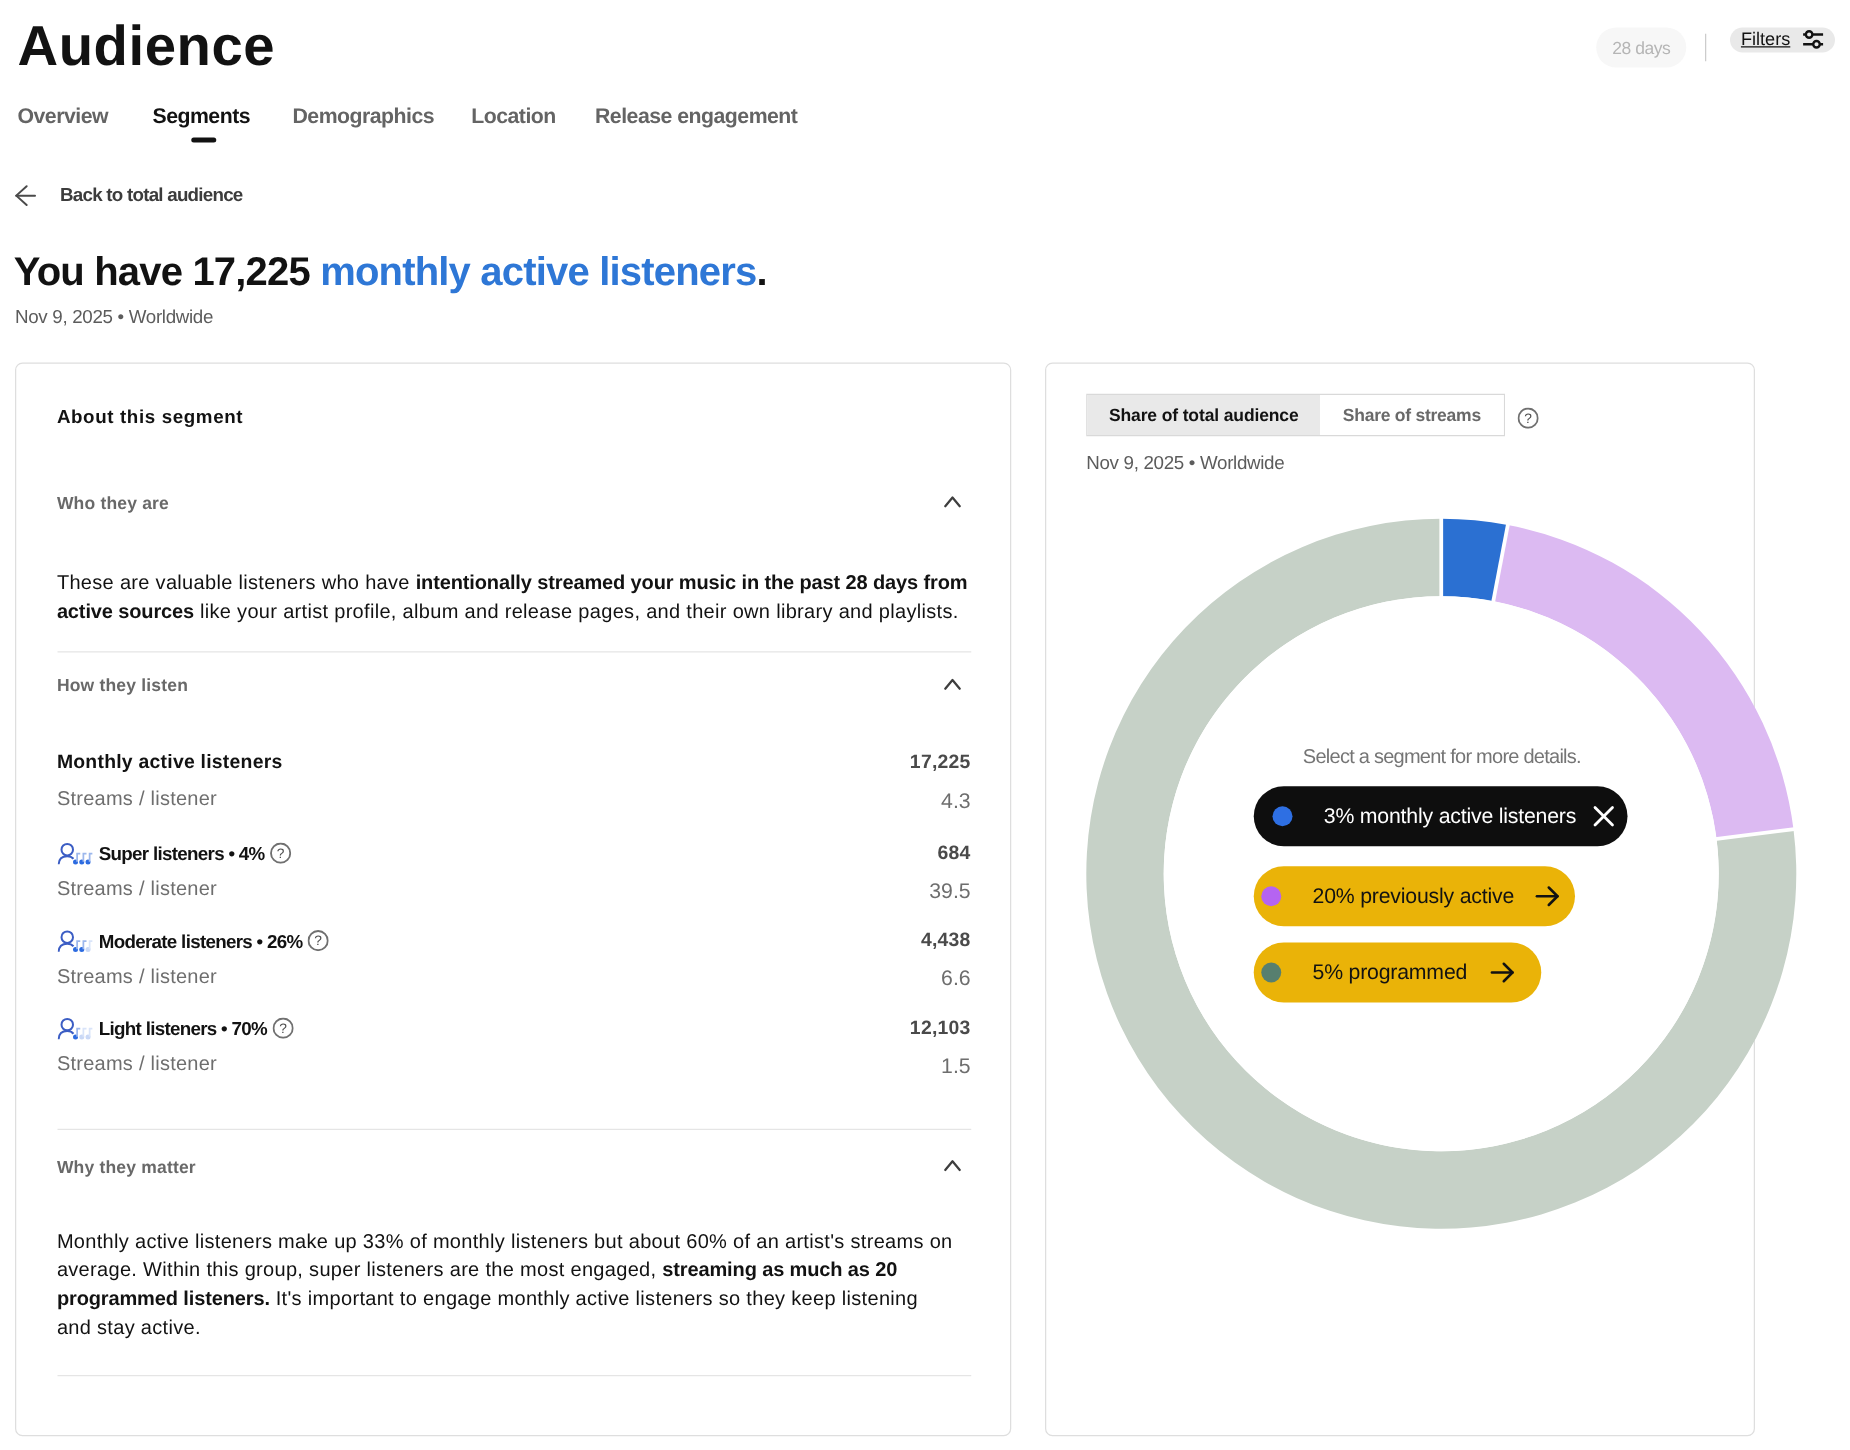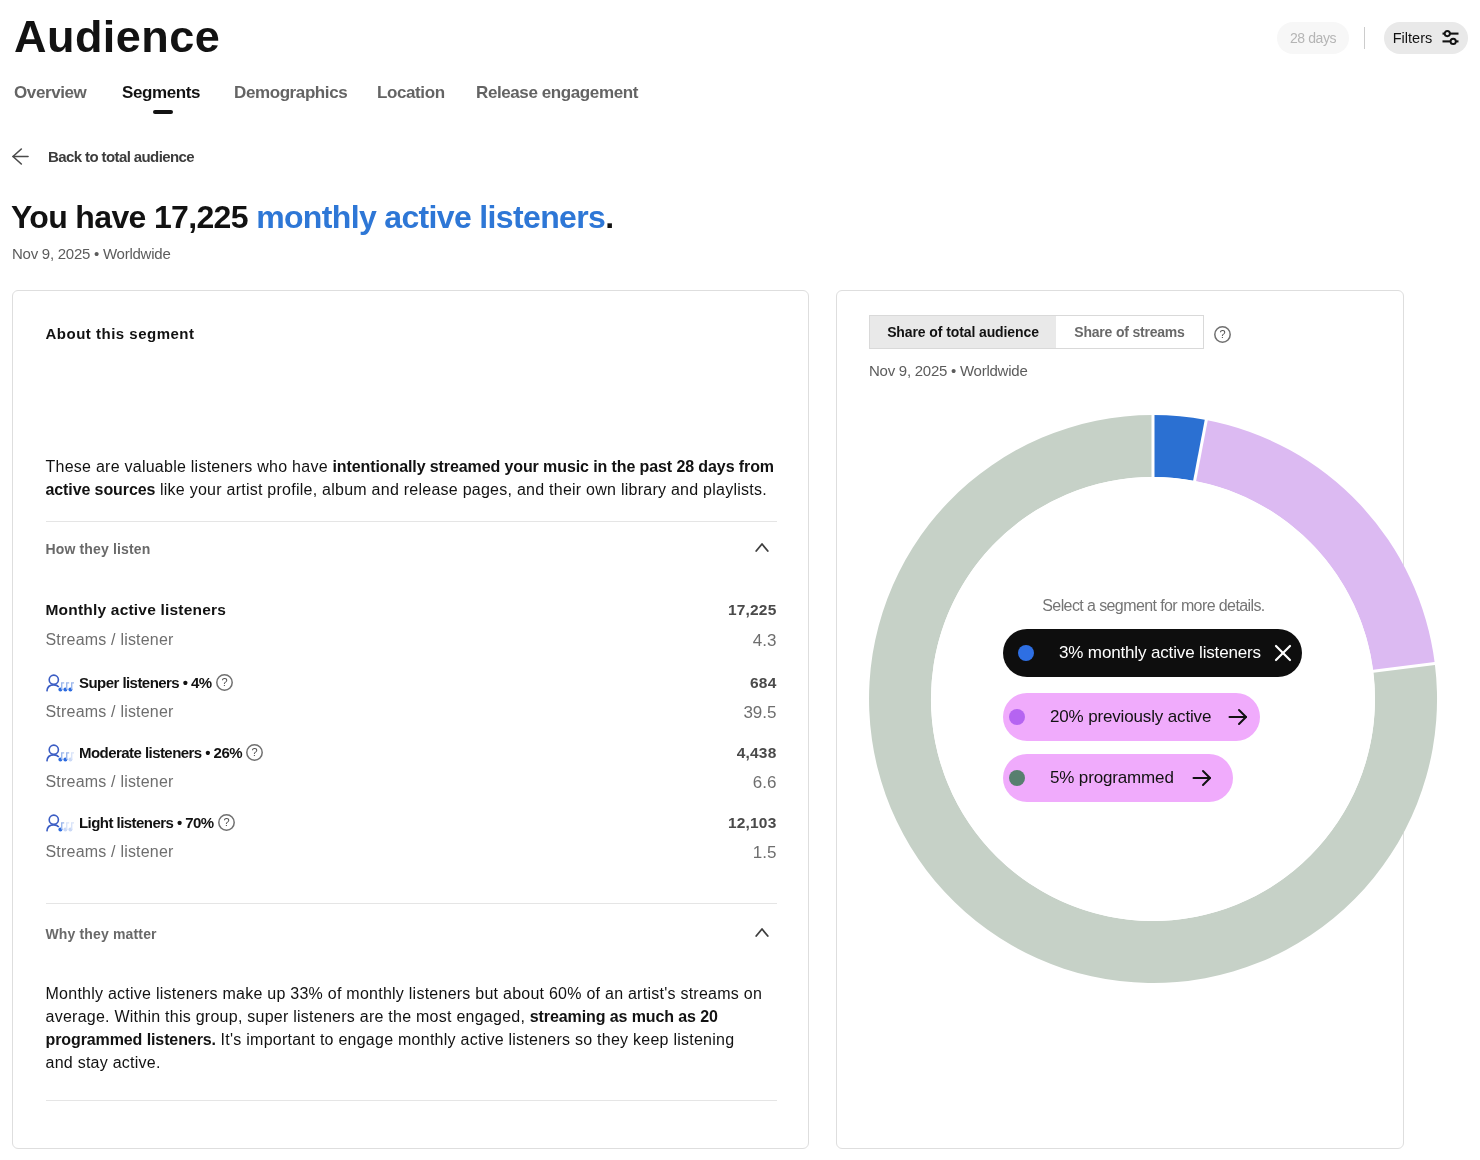--- a/index.html
+++ b/index.html
@@ -4,21 +4,21 @@
 <style>
 * { margin:0; padding:0; box-sizing:border-box; }
 html,body { width:1480px; height:1160px; background:#fff; font-family:"Liberation Sans", sans-serif; color:#121212; overflow:hidden; }
 .abs { position:absolute; }
 #page { position:relative; width:1480px; height:1160px; }
 
 h1.title { position:absolute; left:14px; top:11px; font-size:45px; font-weight:700; letter-spacing:0.45px; color:#121212; }
 
 .pill28 { position:absolute; left:1277px; top:22px; width:72px; height:32px; border-radius:16px; background:#f7f7f7; color:#b5b5b5; font-size:14px; letter-spacing:-0.4px; line-height:32px; text-align:center; }
 .vdiv { position:absolute; left:1364px; top:27px; width:1px; height:22px; background:#cccccc; }
-.filters { position:absolute; left:1384px; top:22px; width:84px; height:32px; border-radius:16px; background:#e9e9e9; color:#121212; font-size:14.5px; display:flex; align-items:center; justify-content:center; gap:10px; }
+.filters { position:absolute; left:1384px; top:22px; width:84px; height:20px; border-radius:16px; background:#e9e9e9; color:#121212; font-size:14.5px; display:flex; align-items:center; justify-content:center; gap:10px;text-decoration:underline; }
 
 .tabs span { position:absolute; top:83px; white-space:nowrap; color:#646464; font-size:17px; font-weight:700; letter-spacing:-0.4px; }
 .tabs .active { color:#121212; }
 .tabund { position:absolute; left:153px; top:110px; width:20px; height:4px; border-radius:2px; background:#121212; }
 
 .back { position:absolute; left:12px; top:146px; height:20px; display:flex; align-items:center; gap:12px; color:#3c3c3c; font-size:15px; font-weight:700; letter-spacing:-0.6px; }
 
 h2.head { position:absolute; left:11px; top:199px; font-size:32px; font-weight:700; letter-spacing:-0.65px; color:#121212; white-space:nowrap; line-height:36px; }
 h2.head .blue { color:#2e77d6; }
 .datesub { position:absolute; left:12px; top:245px; font-size:15px; letter-spacing:-0.25px; color:#5c5c5c; }
@@ -50,21 +50,21 @@
 .toggle .t1 { background:#e9e9e9; color:#121212; width:186px; text-align:center; font-size:14px; font-weight:700; letter-spacing:-0.1px; line-height:32px; }
 .toggle .t2 { background:#fff; color:#696969; width:147px; text-align:center; font-size:14px; font-weight:700; letter-spacing:-0.2px; line-height:32px; }
 .rdate { position:absolute; left:32px; top:71px; font-size:15px; letter-spacing:-0.25px; color:#5c5c5c; }
 
 .donut { position:absolute; left:16px; top:108px; }
 .centertxt { position:absolute; left:0; top:306px; width:633px; text-align:center; font-size:16px; letter-spacing:-0.6px; color:#757575; }
 .pill { position:absolute; left:166px; height:48px; border-radius:24px; display:flex; align-items:center; }
 .pill .dot { width:16px; height:16px; border-radius:50%; margin-left:6px; flex:none; }
 .pill .ptxt { font-size:17px; margin-left:25px; letter-spacing:-0.15px; white-space:nowrap; }
 .pillblack { background:#0e0e0e; color:#fff; }
-.pillgray { background:#f0abfc; color:#121212; }
+.pillgray { background:#eab308; color:#121212; }
 </style>
 </head>
 <body>
 <div id="page">
   <h1 class="title">Audience</h1>
   <div class="pill28">28 days</div>
   <div class="vdiv"></div>
   <div class="filters">
       <span>Filters</span>
     <svg width="17" height="16" viewBox="0 0 17 16" fill="none">
@@ -87,20 +87,27 @@
       <line x1="16" y1="8.5" x2="1" y2="8.5"></line>
         <polyline points="9.3,1 1,8.5 9.3,16"></polyline>
     </svg>
     <span>Back to total audience</span>
   </div>
   <h2 class="head">You have 17,225 <span class="blue">monthly active listeners</span>.</h2>
   <div class="datesub">Nov 9, 2025 • Worldwide</div>
 
   <div class="card" id="cardL">
     <div class="abs about" style="top:34px">About this segment</div>
+    <div class="abs row" style="top:102.5px"><span class="sechead">Who they are</span>
+      <span class="chev">
+          <svg width="14" height="11" viewBox="0 0 14 11" fill="none" stroke="#3e3e3e" stroke-width="1.8" stroke-linecap="round" stroke-linejoin="round">
+            <polyline points="1.2,9 7,2 12.8,9"></polyline>
+          </svg>
+        </span>
+    </div>
     <div class="para" style="top:164px">These are valuable listeners who have <b>intentionally streamed your music in the past 28 days from<br>active sources</b> like your artist profile, album and release pages, and their own library and playlists.</div>
     <div class="hr" style="top:230px"></div>
     <div class="abs row" style="top:249px"><span class="sechead">How they listen</span>
       <span class="chev">
           <svg width="14" height="11" viewBox="0 0 14 11" fill="none" stroke="#3e3e3e" stroke-width="1.8" stroke-linecap="round" stroke-linejoin="round">
             <polyline points="1.2,9 7,2 12.8,9"></polyline>
           </svg>
         </span>
     </div>
     <div class="abs row" style="top:310px"><span class="rowlabel">Monthly active listeners</span><span class="rowval">17,225</span></div>

